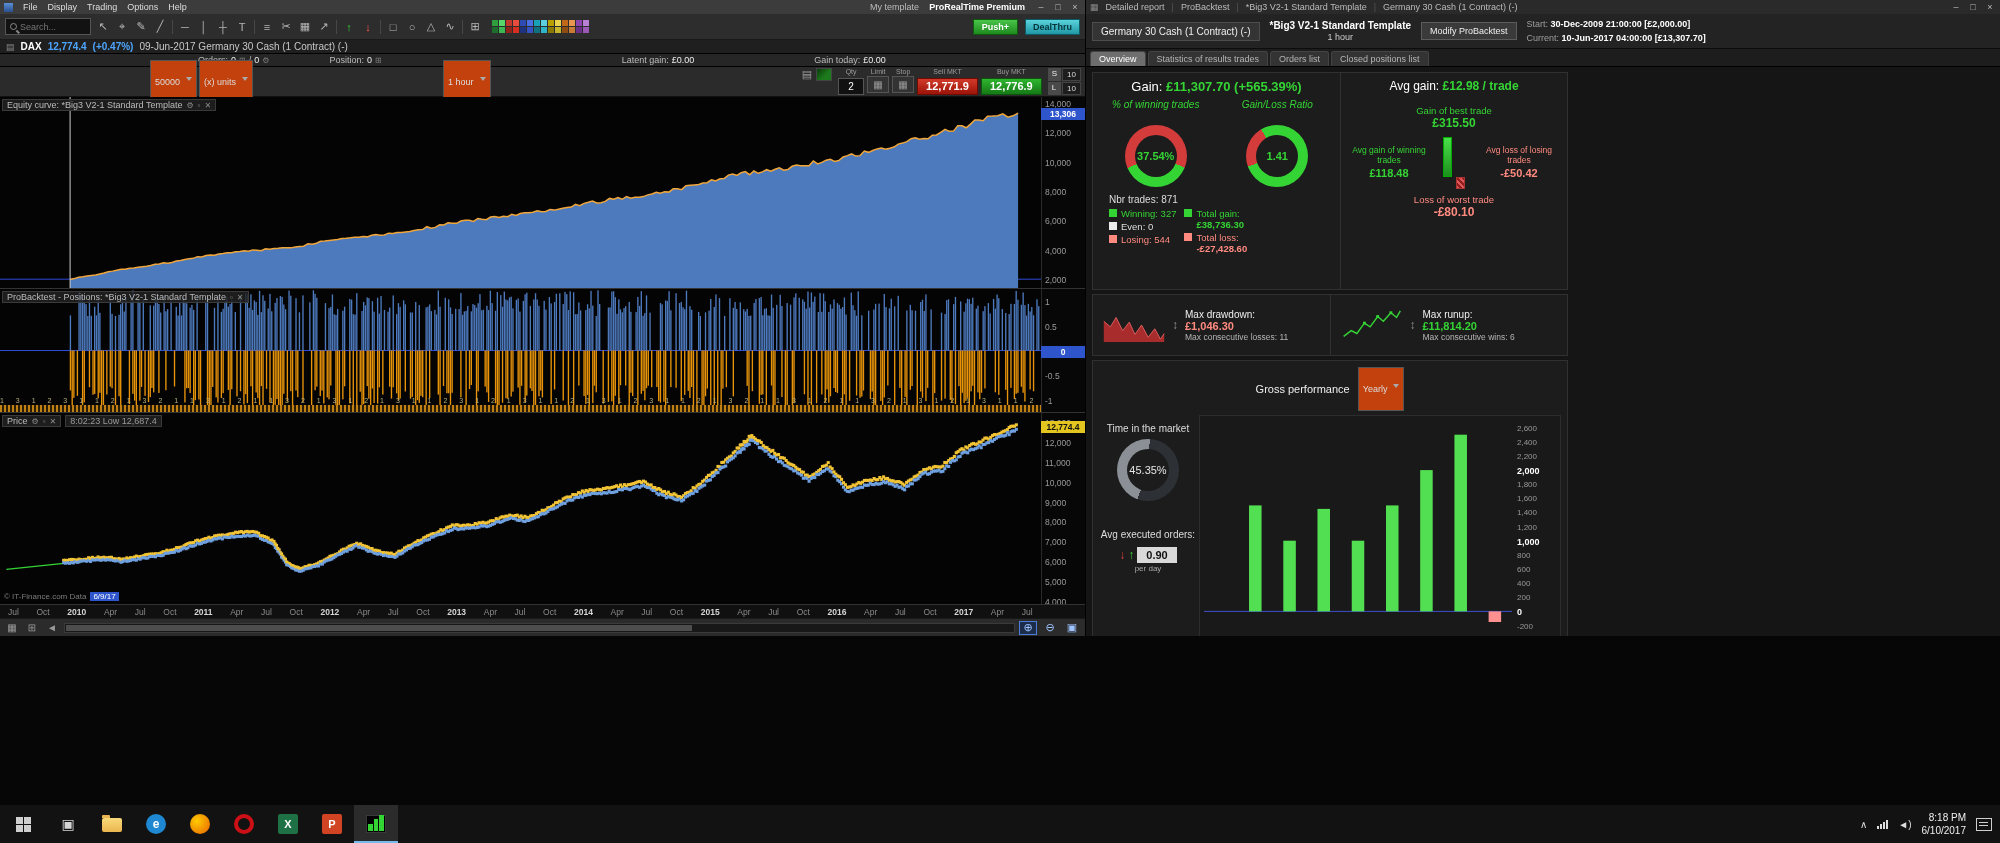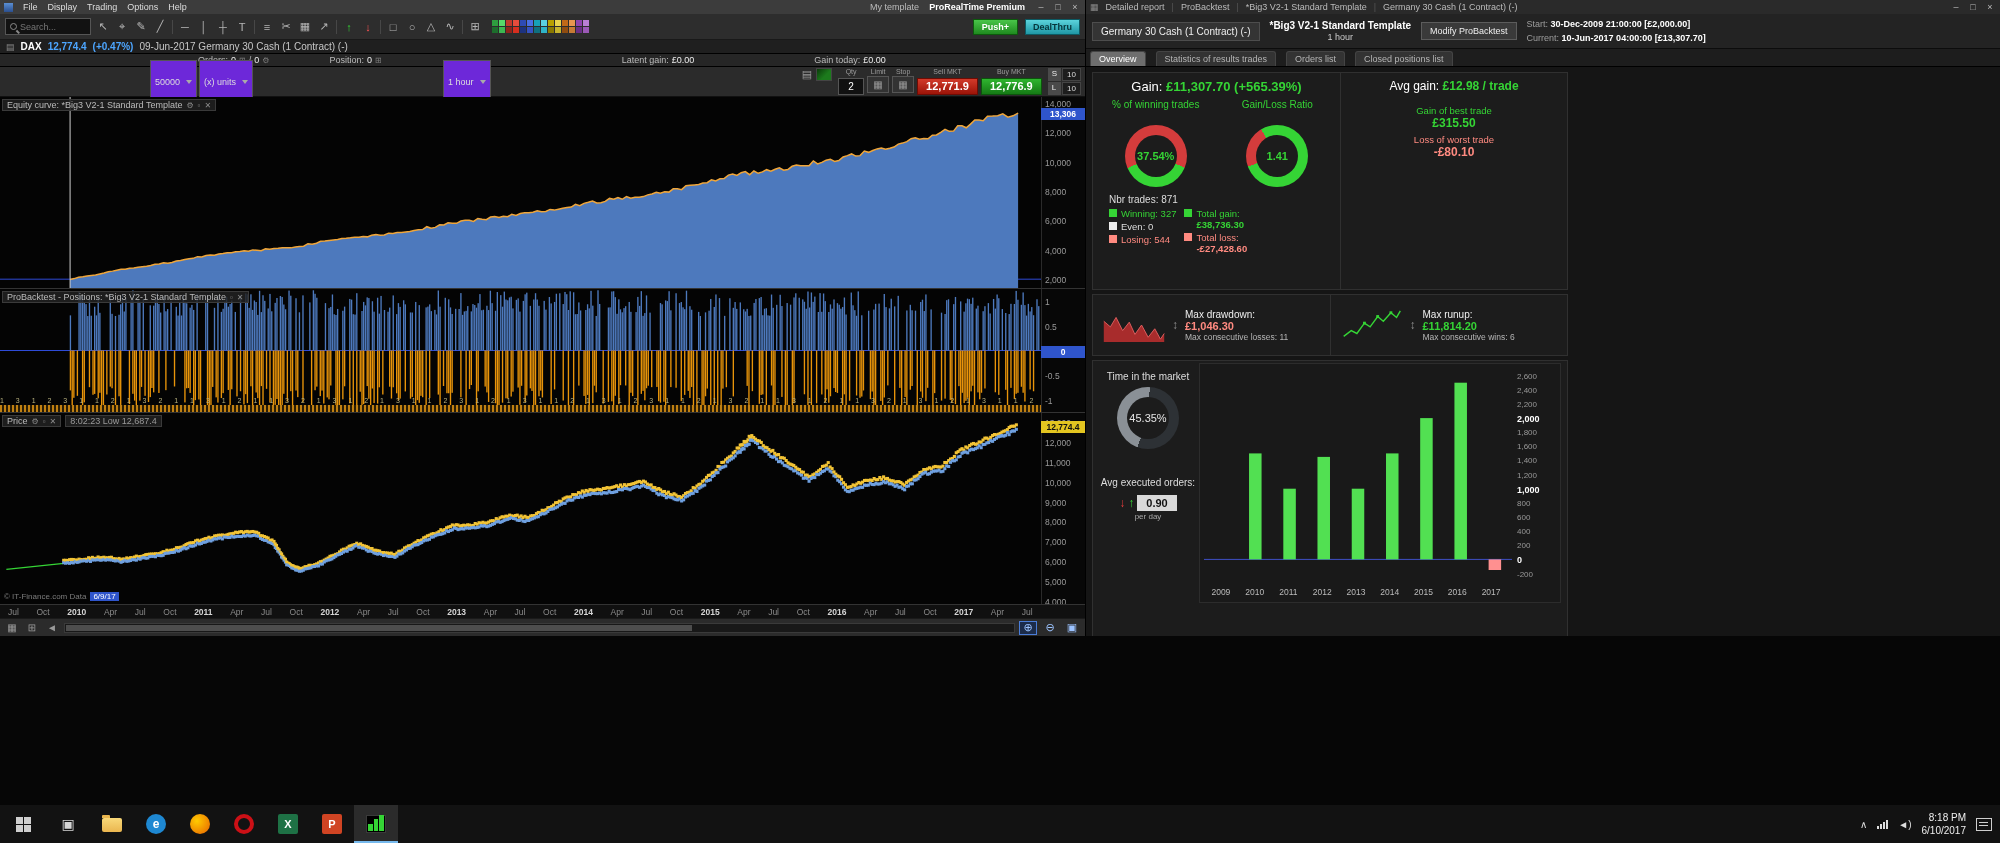--- a/index.html
+++ b/index.html
@@ -46,22 +46,22 @@
   .instr-sess { color:#c7c7c7; font-size:10px; }
 
   .lw-orders { height:13px; background:#262626; display:flex; align-items:center; font-size:9px;
         color:#bbb; border-bottom:1px solid #000;padding-left:48px; }
   .ob-seg { display:flex; align-items:center; gap:3px; }
   .ob-ico { color:#7d7d7d; font-size:8px; }
   .ob-val { color:#eee; }
 
   .lw-controls { height:30px; background:#2b2b2b; display:flex; align-items:center;
         border-bottom:1px solid #111; padding:0 4px; }
-  .select { background:#6d28d9; border:1px solid #555; color:#ddd; font-size:9px;
-        padding:16px 4px; display:inline-flex; gap:6px; align-items:center; }
+  .select { background:#c2410c; border:1px solid #555; color:#ddd; font-size:9px;
+        padding:16px 4px; display:inline-flex; gap:6px; }
   .caret { width:0; height:0; border-left:3px solid transparent; border-right:3px solid transparent;
         border-top:4px solid #aaa; display:inline-block; }
   .mini-doc { color:#9a9a9a; font-size:11px; margin:0 4px; }
   .mini-chart { width:16px; height:13px; background:linear-gradient(135deg,#0a3a0a,#1c7a1c 60%,#c33 61%,#c33 63%,#1c7a1c 64%); border:1px solid #444; margin-right:6px; }
   .trade-panel { display:flex; align-items:flex-start; gap:3px; }
   .tp-col { text-align:center; }
   .tp-head { font-size:7px; color:#9a9a9a; height:8px; line-height:8px; }
   .tp-qty { width:26px; background:#111; border:1px solid #555; color:#fff; font-size:10px; text-align:center; height:17px; }
   .tp-grid { width:22px; height:17px; background:#333; border:1px solid #555; color:#9a9a9a; font-size:10px;
         display:flex; align-items:center; justify-content:center; }
@@ -118,36 +118,36 @@
   .rw-tb-tab { padding:0 3px; }
   .rw-tb-sep { color:#555; }
   .rw-header { height:35px; background:#232323; display:flex; align-items:center; gap:10px;
         padding:0 6px; border-bottom:1px solid #0c0c0c; }
   .rw-instr-box { background:#343434; border:1px solid #4d4d4d; padding:3px 8px; font-size:10px; color:#eee; }
   .rw-template { text-align:center; font-size:10px; color:#fff; font-weight:bold; line-height:1.3; }
   .rw-template .tf { font-size:9px; color:#ccc; font-weight:normal; }
   .modify-btn { background:#3a3a3a; border:1px solid #5c5c5c; color:#eee; font-size:9px; padding:3px 8px; }
   .rw-startcur { font-size:9px; color:#9d9d9d; line-height:1.6; }
   .rw-startcur b { color:#fff; }
-  .rw-tabs { height:18px; background:#1d1d1d; display:flex; gap:10px; padding:2px 4px 0; border-bottom:1px solid #000; }
+  .rw-tabs { height:18px; background:#1d1d1d; display:flex; gap:2px; padding:2px 4px 0; border-bottom:1px solid #000; }
   .rtab { font-size:9px; color:#b5b5b5; background:#333; padding:2px 8px; border-radius:3px 3px 0 0;
         border:1px solid #444; border-bottom:none; }
   .rtab.active { background:#6e6e6e; color:#fff; }
   .rw-body { flex:1; padding:5px 6px; overflow:hidden; }
   .sec { width:476px; background:#1c1c1c; border:1px solid #303030; margin-bottom:4px; }
 
   .secA { display:flex; height:218px; }
   .secA-l { width:248px; border-right:1px solid #303030; padding:6px 2px; }
   .secA-r { flex:1; padding:6px 4px; text-align:center; }
   .gain-line { text-align:center; font-size:13px; color:#fff; }
   .t-g { color:#35d435; } .t-r { color:#ff8a80; } .t-w { color:#ddd; }
   .bold-g { color:#35d435; font-weight:bold; }
   .donuts { display:flex; justify-content:space-around; margin-top:5px; }
   .dgroup { width:104px; text-align:center; }
-  .dlabel { font-size:10px; color:#35d435; height:22px; line-height:11px; }
+  .dlabel { font-size:10px; color:#35d435; height:22px; line-height:11px;font-style:italic; }
   .donut { width:62px; height:62px; border-radius:50%; margin:4px auto 0; position:relative;
         display:flex; align-items:center; justify-content:center; }
   .donut:before { content:""; position:absolute; inset:10px; background:#1c1c1c; border-radius:50%; }
   .donut span { position:relative; font-size:11px; font-weight:bold; color:#35d435; }
   .donut.gray span { color:#e5e5e5; font-weight:normal; }
   .nbr { font-size:10px; color:#ddd; margin:7px 0 3px 14px; }
   .legend { display:flex; gap:8px; margin-left:14px; font-size:9.5px; }
   .lrow { display:flex; align-items:flex-start; gap:4px; margin-bottom:2px; }
   .sw { width:8px; height:8px; margin-top:1px; flex:none; }
   .sw.g { background:#35d435; } .sw.w { background:#ececec; } .sw.r { background:#ff8a80; }
@@ -2315,20 +2315,34 @@
           </div>
         </div>
       </div>
       <div class="secA-r">
         <div class="avg-line">
           <span>Avg gain:</span>
           <span class="bold-g">£12.98 / trade</span>
         </div>
         <div class="bt-lbl">Gain of best trade</div>
         <div class="bt-val">£315.50</div>
+        <div class="barviz-row">
+          <div class="bv-stat t-g">
+            <div>Avg gain of winning trades</div>
+            <div class="bv-val">£118.48</div>
+          </div>
+          <div class="bv-bars">
+            <div class="bv-g"></div>
+              <div class="bv-r"></div>
+          </div>
+          <div class="bv-stat t-r">
+            <div>Avg loss of losing trades</div>
+            <div class="bv-val">-£50.42</div>
+          </div>
+        </div>
         <div class="wt-lbl">Loss of worst trade</div>
         <div class="wt-val">-£80.10</div>
       </div>
     </div>
 
     <div class="sec secB">
       <div class="half">
         <svg class="spark" viewBox="0 0 64 36">
           <path d="M0 14 L7 20 13 10 20 24 27 15 33 28 40 18 47 31 54 22 60 33 64 27 64 36 0 36 Z" fill="#a82c2c"></path>
           <polyline points="0 14 7 20 13 10 20 24 27 15 33 28 40 18 47 31 54 22 60 33 64 27" fill="none" stroke="#e06060" stroke-width="1"></polyline>
@@ -2350,20 +2364,27 @@
         <span class="updown">↕</span>
         <div>
           <div class="mdd-lbl">Max runup:</div>
           <div class="mdd-val t-g">£11,814.20</div>
           <div class="mdd-sub">Max consecutive wins: 6</div>
         </div>
       </div>
     </div>
 
     <div class="sec secC">
+      <div class="gp-title">
+        <span>Gross performance</span>
+        <span class="select">
+          <span>Yearly</span>
+          <span class="caret"></span>
+        </span>
+      </div>
       <div class="gp-row">
         <div class="gp-left">
           <div class="lbl2">Time in the market</div>
           <div class="donut gray" id="don-time" style="background: conic-gradient(from 200deg, rgb(138, 144, 150) 0deg, rgb(138, 144, 150) 45.35%, rgb(45, 49, 53) 45.35%, rgb(45, 49, 53) 100%);">
             <span>45.35%</span>
           </div>
           <div class="lbl2" style="margin-top:28px">Avg executed orders:</div>
           <div class="ao-row">
             <span class="ao-dn">↓</span>
             <span class="ao-up">↑</span>

